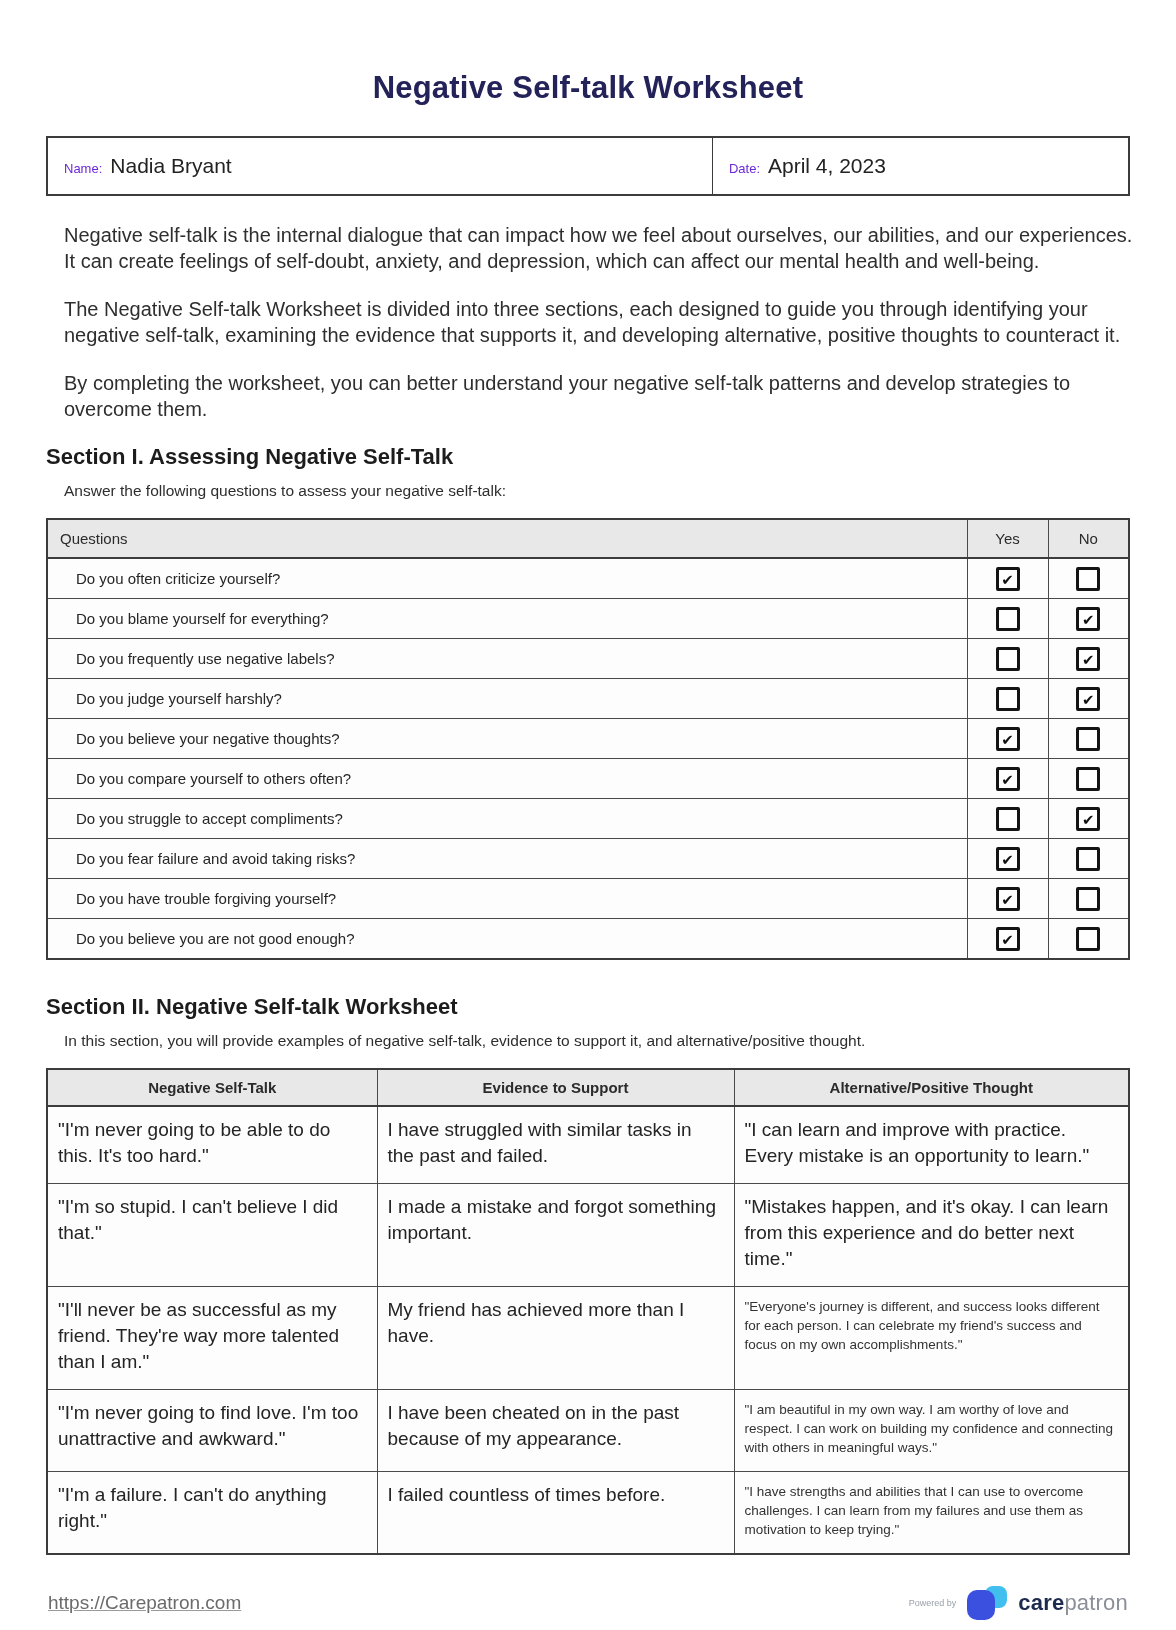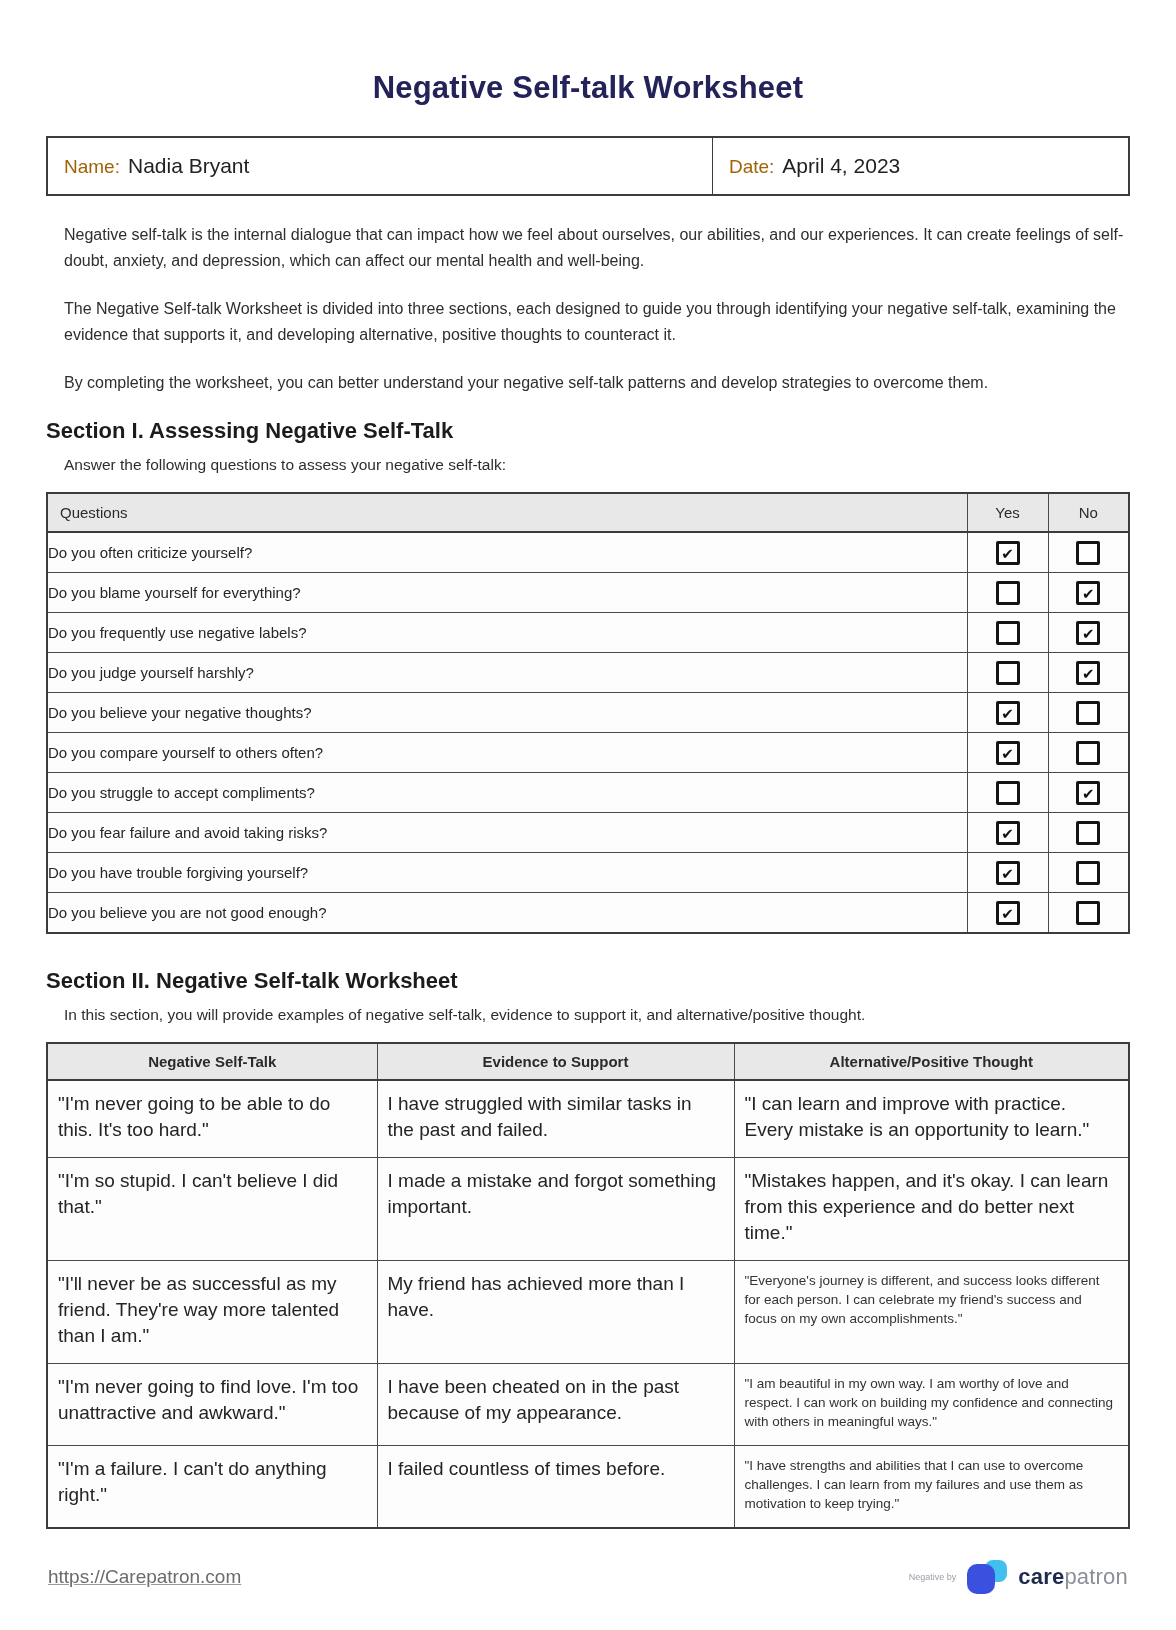--- a/index.html
+++ b/index.html
@@ -31,27 +31,27 @@
     margin-bottom: 26px;
   }
   table.name-table td {
     border: 1px solid #3c3c3c;
     padding: 16px 16px;
     vertical-align: middle;
     background: #fff;
   }
   td.name-cell { width: 61.5%; }
   td.date-cell { width: 38.5%; }
-  .small-label { font-size: 19px; color: #a16207; margin-right: 8px; }
+  .small-label { font-size: 13px; color: #6d28d9; margin-right: 8px; }
   .field-value { font-size: 21px; color: #222; text-align: center; }
 
   
   .indent { margin-left: 18px; margin-right: -10px; }
   .intro p {
-    font-size: 16px;
+    font-size: 20px;
     line-height: 26px;
     margin-bottom: 22px;
     color: #2e2e2e;
   }
 
   h2.section-heading {
     font-size: 22px;
     font-weight: bold;
     color: #1c1c1c;
     margin: 14px 0 12px 0;
@@ -75,21 +75,21 @@
   }
   table.q-table thead th {
     background: #e8e8e8;
     font-weight: normal;
     padding: 10px 12px;
     border-bottom: 2px solid #3c3c3c;
   }
   th.q-head { text-align: left; }
   th.yn-head { width: 81px; }
   table.q-table td.q-cell {
-    padding: 11px 0;
+    padding: 11px 28px;
     background: #fdfdfd;
     color: #262626;
   }
   table.q-table td.cb-cell {
     text-align: center;
     vertical-align: middle;
     background: #fdfdfd;
   }
   .checkbox {
     display: inline-block;
@@ -294,21 +294,21 @@
           <td>"I'm a failure. I can't do anything right."</td>
           <td>I failed countless of times before.</td>
           <td class="small-text">"I have strengths and abilities that I can use to overcome challenges. I can learn from my failures and use them as motivation to keep trying."</td>
         </tr>
       </tbody>
   </table>
 
   <div class="footer">
     <a class="footer-link" href="#">https://Carepatron.com</a>
     <div class="brand">
-      <span class="powered">Negative by</span>
+      <span class="powered">Powered by</span>
       <svg width="44" height="36" viewBox="0 0 44 36" aria-hidden="true">
         <rect x="19" y="1" width="22" height="22" rx="8" fill="#41bfee"></rect>
         <rect x="1" y="5" width="28" height="30" rx="10" fill="#3c50e0"></rect>
       </svg>
       <span class="brand-name"><span class="brand-care">care</span><span class="brand-patron">patron</span></span>
     </div>
   </div>
 
 </div>
 

